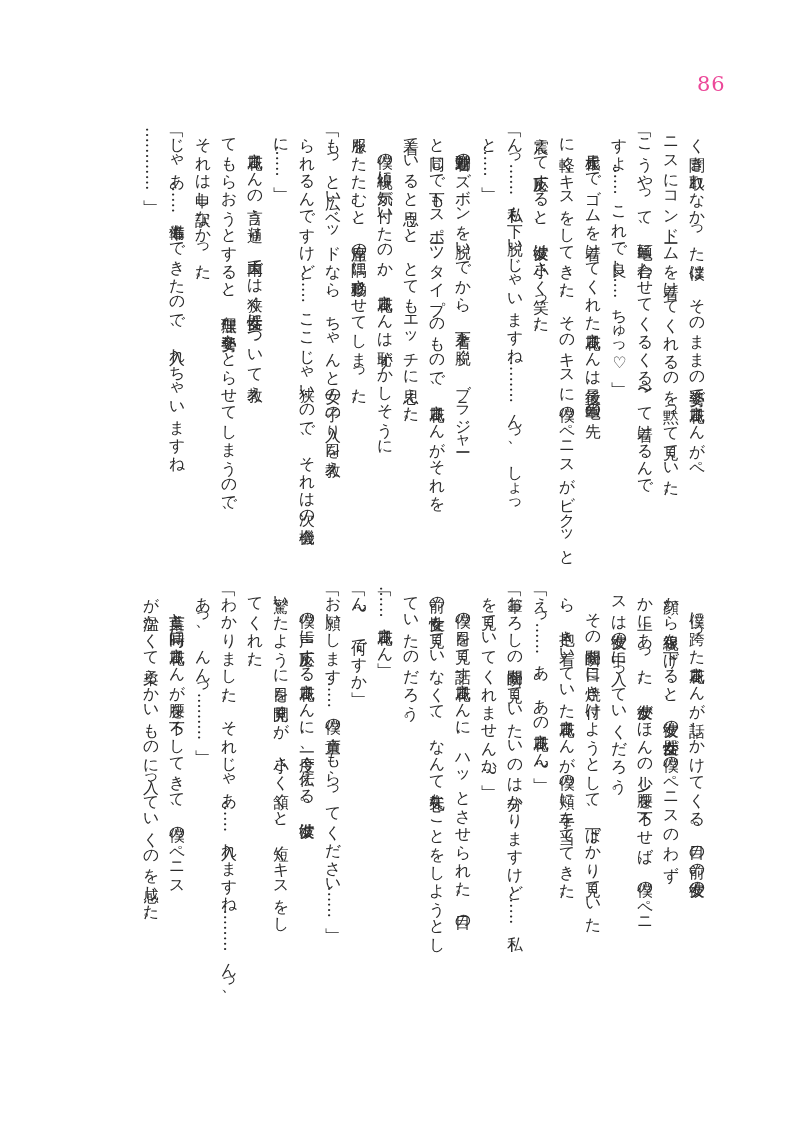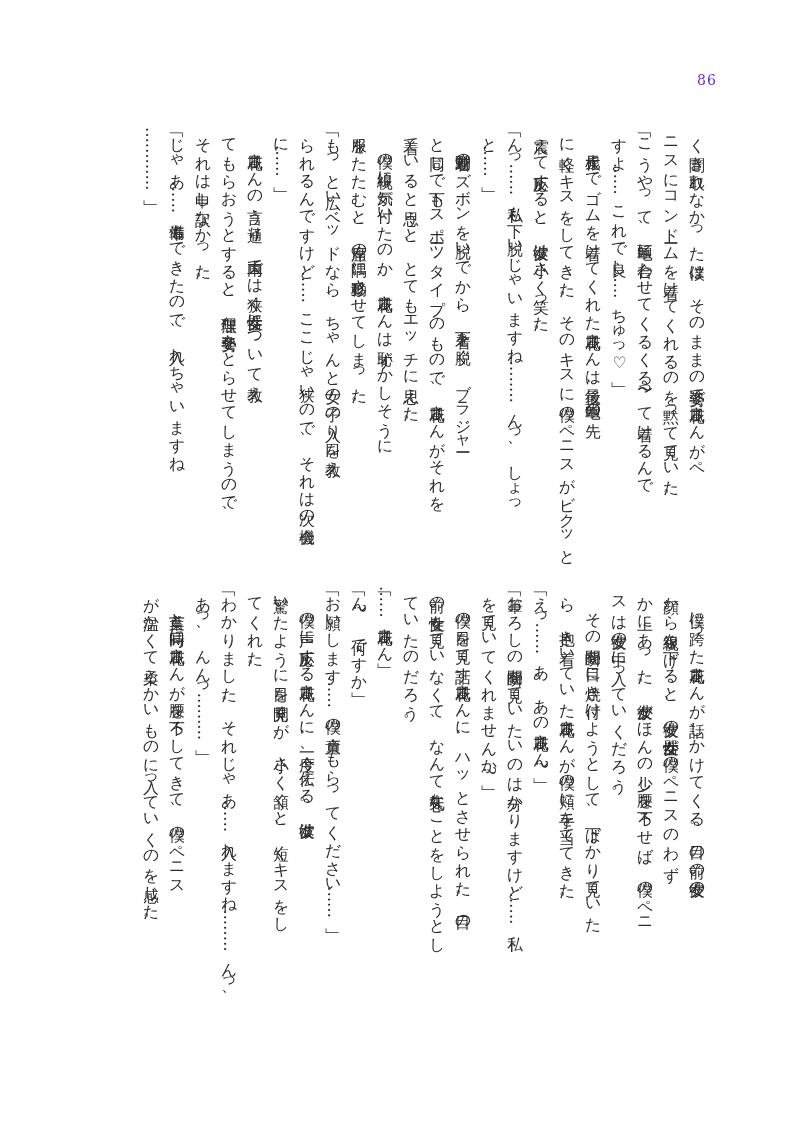--- a/index.html
+++ b/index.html
@@ -12,23 +12,23 @@
     width: 800px;
     height: 1122px;
     background: #ffffff;
     overflow: hidden;
     font-family: "DejaVu Serif", serif;
   }
   .page-number {
     position: absolute;
     top: 72px;
     left: 697px;
-    font-size: 14px;
+    font-size: 21px;
     letter-spacing: 1px;
-    color: #6d28d9;
+    color: #ec4899;
     text-align: right;
   }
   .tblock {
     position: absolute;
     right: 90px;
     writing-mode: vertical-rl;
     text-orientation: mixed;
     font-size: 15.8px;
     line-height: 26px;
     letter-spacing: 0;

